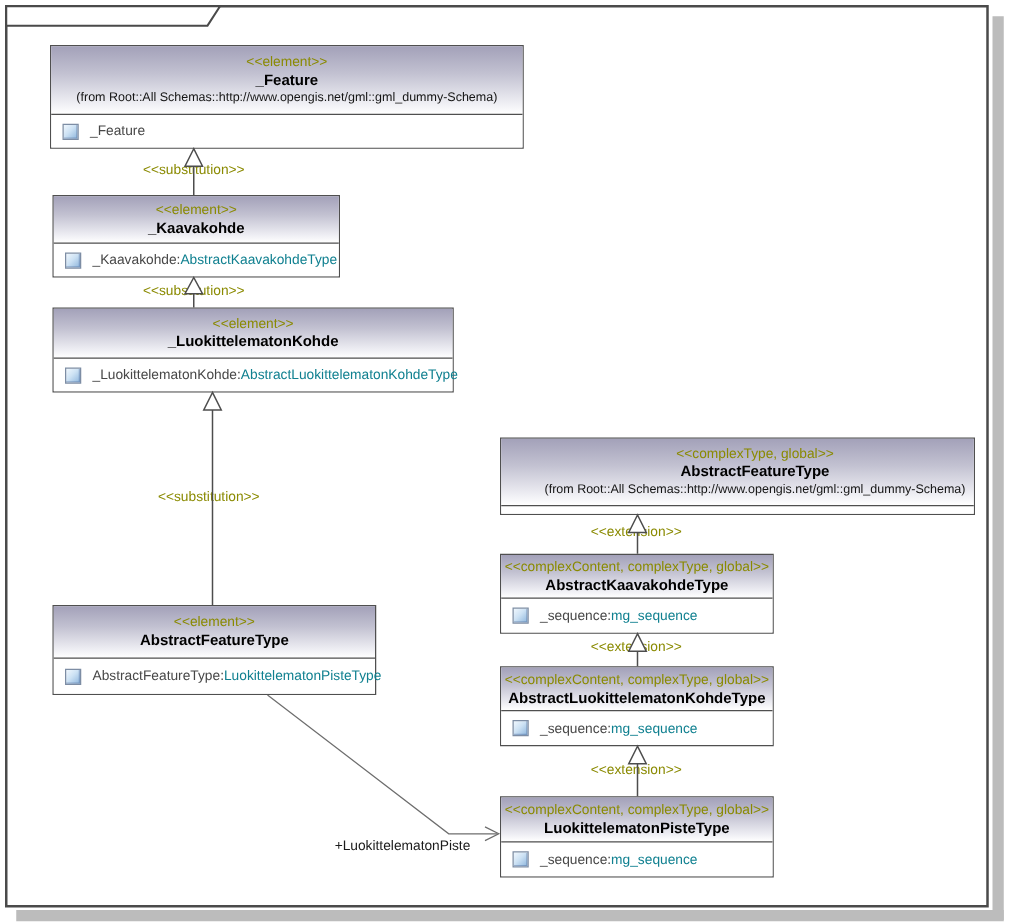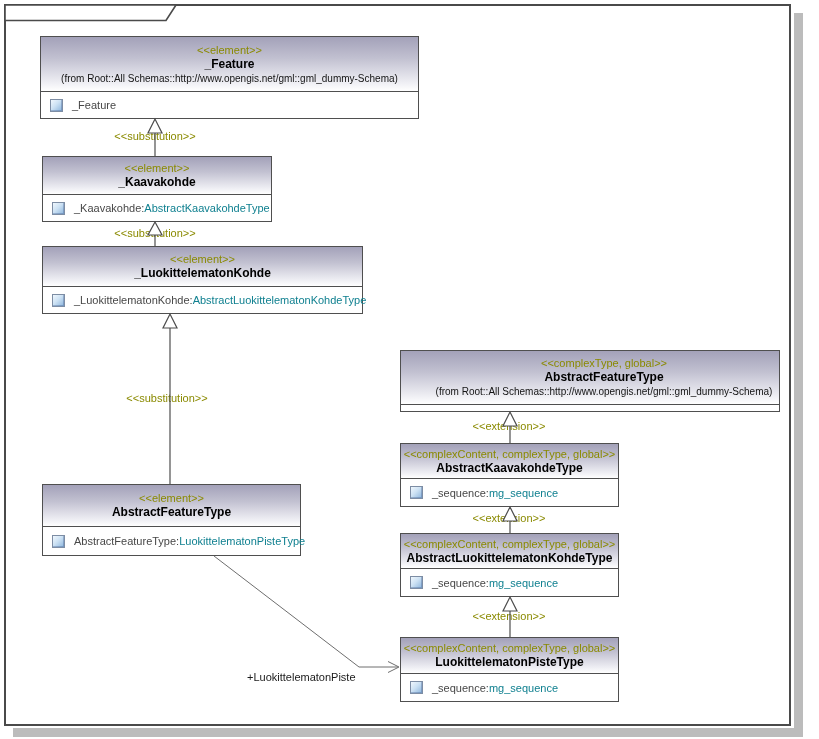--- a/index.html
+++ b/index.html
@@ -43,21 +43,21 @@
     box-shadow:inset -1px -1px 0 rgba(60,90,140,0.35);
     box-sizing:border-box;
   }
   .attr-text { font-size:11px; color:#474747; white-space:nowrap; }
   .attr-type { color:#108090; }
   
   .conn-label {
     position:absolute; font-size:11px; color:#8a8a00; text-align:center; white-space:nowrap;
   }
   .assoc-label {
-    position:absolute; font-size:11px; color:#1a1a1a; text-align:left; white-space:nowrap;
+    position:absolute; font-size:11px; color:#1a1a1a; text-align:center; white-space:nowrap;
   }
   
   #overlay { position:absolute; left:0; top:0; pointer-events:none; }
 </style>
 </head>
 <body>
 
 <div id="stage">
 
   <div class="shadow-right"></div>

